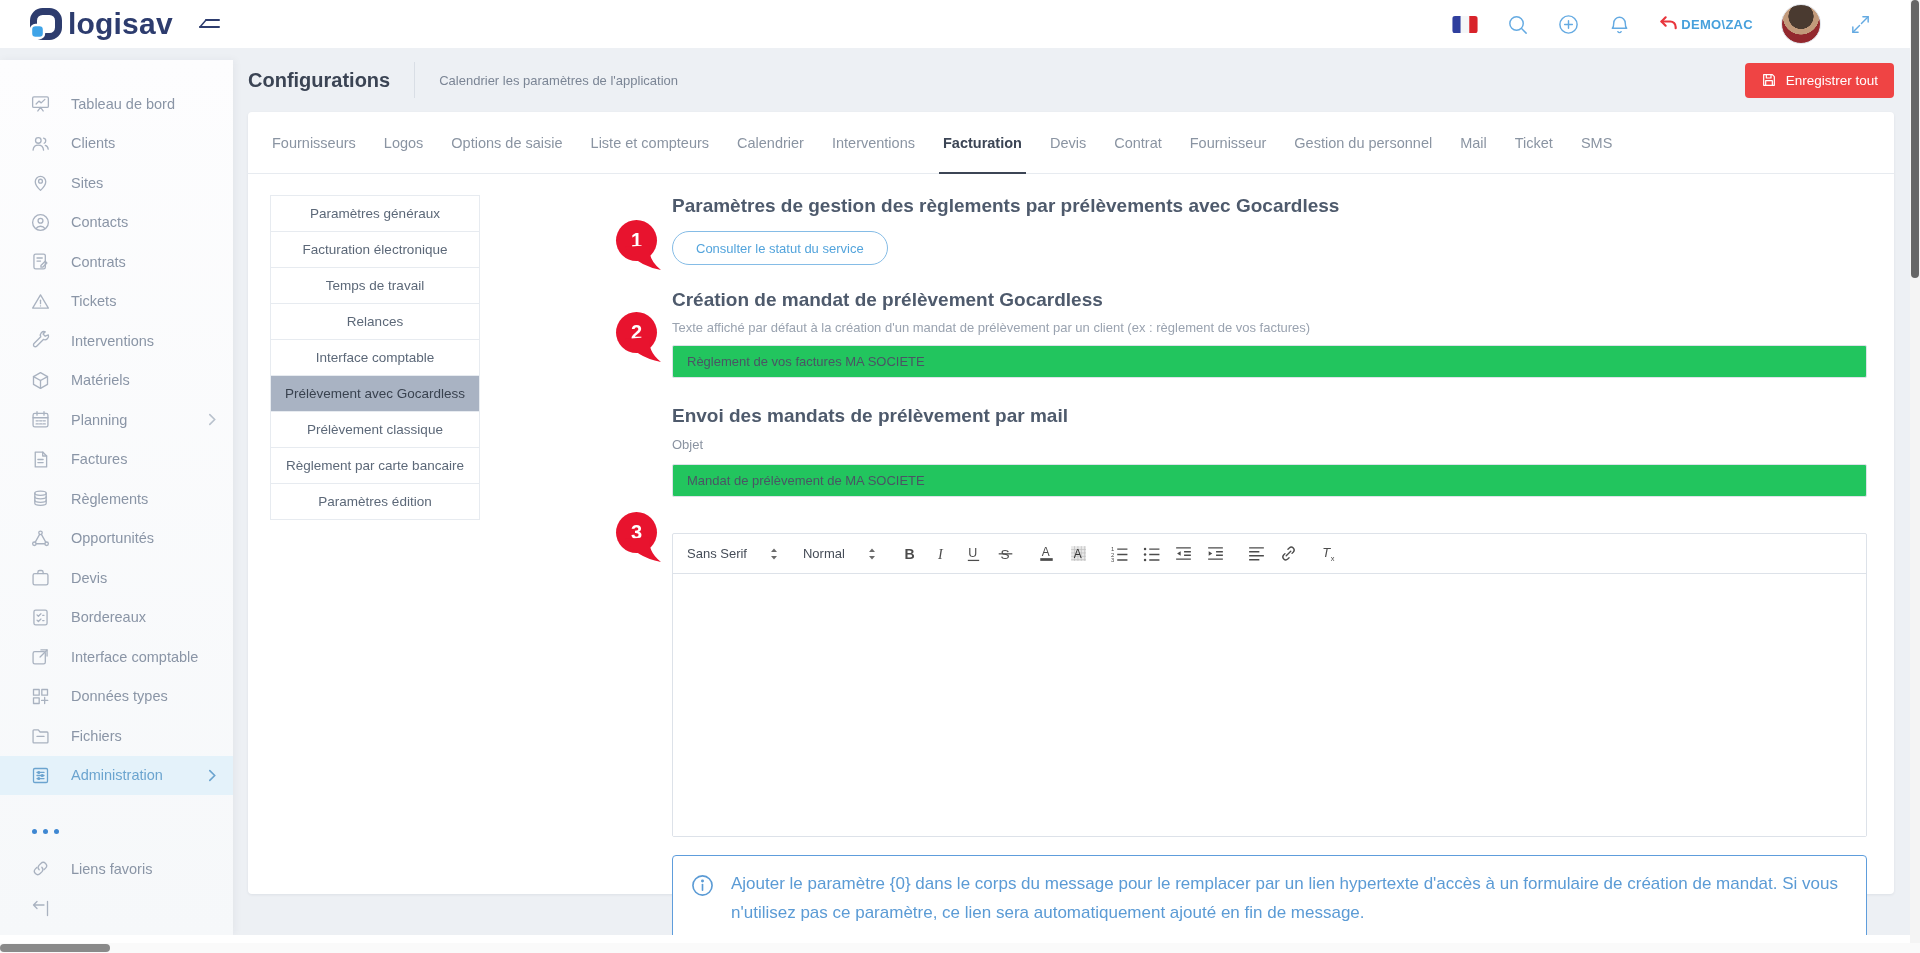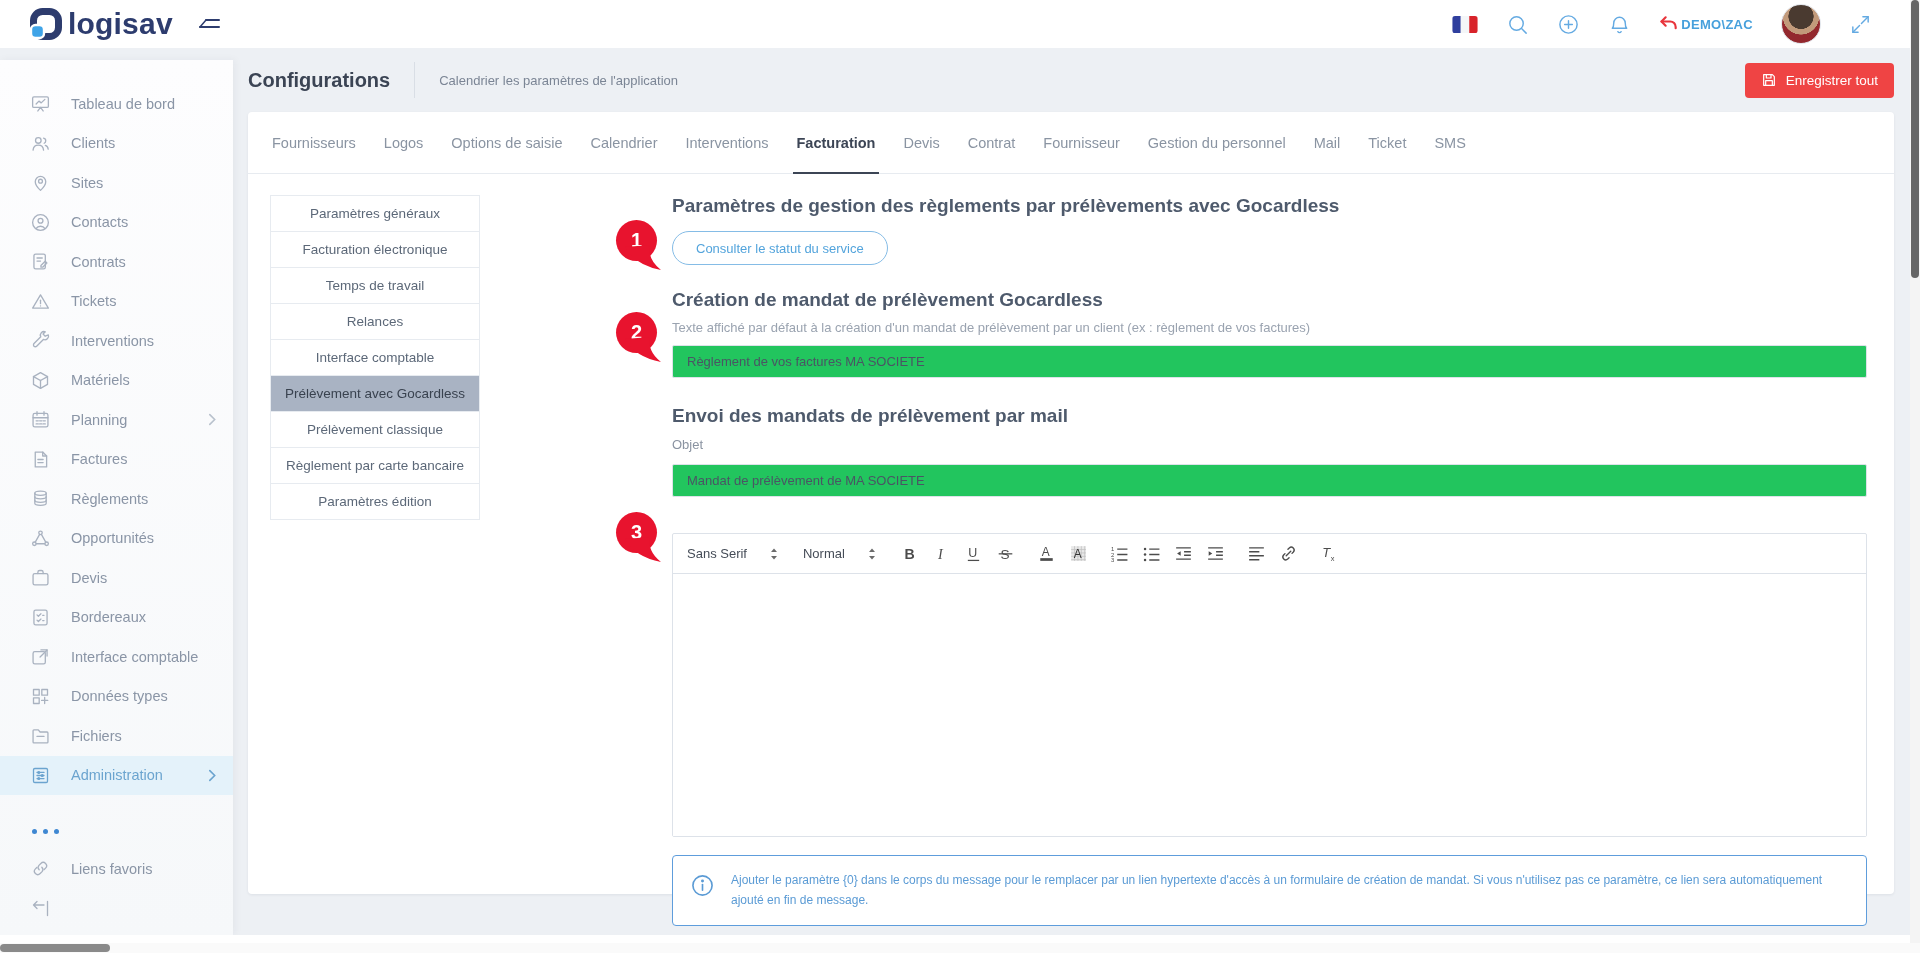--- a/index.html
+++ b/index.html
@@ -79,21 +79,21 @@
   .dd { display:flex; align-items:center; gap:22px; font-size:13px; color:#454c57; cursor:pointer; }
   .dd-arr { width:10px; height:14px; display:inline-block; }
   .dd-arr svg { width:100%; height:100%; }
   .tbtn { width:17px; height:17px; display:inline-block; cursor:pointer; }
   .tbtn svg { width:100%; height:100%; }
   .editor-body { height:262px; background:#fff; cursor:text; }
   
   .info { margin-top:18px; border:1px solid #5e9ddc; border-radius:4px; padding:14px 18px; display:flex; gap:17px; align-items:flex-start; background:#fff; }
   .info-icn { width:23px; height:23px; flex:0 0 auto; color:#5b9bd5; margin-top:4px; }
   .info-icn svg { width:100%; height:100%; }
-  .info-text { font-size:12px; color:#5b9bd5; line-height:1.7; }
+  .info-text { font-size:17px; color:#5b9bd5; line-height:1.7; }
   
   .badge { position:absolute; left:616px; width:41px; height:41px; background:#e8132e; border-radius:50%;
     color:#fff; font-weight:700; font-size:20px; display:flex; align-items:center; justify-content:center; z-index:40; }
   .badge .tail { position:absolute; left:7px; top:25px; width:40px; height:26px; }
   .b1 { top:220px; } .b2 { top:312px; } .b3 { top:512px; }
   
   .bottom-strip { position:absolute; left:0; bottom:0; width:1920px; height:18px; background:#fff; z-index:44; }
   .v-scroll { position:absolute; right:0; top:0; width:10px; height:953px; background:#f4f4f4; z-index:50; }
   .v-thumb { position:absolute; top:0; left:1px; width:8px; height:278px; background:#666; border-radius:4px; }
   .h-scroll { position:absolute; left:0; bottom:0; width:1920px; height:10px; background:#fafafa; z-index:50; }
@@ -348,20 +348,21 @@
       <span>Enregistrer tout</span>
     </button>
   </div>
 </div>
 
 <div class="card">
   <nav class="tabs" id="tabs">
       <div class="tab">Fournisseurs</div>
       <div class="tab">Logos</div>
       <div class="tab">Options de saisie</div>
+      <div class="tab">Liste et compteurs</div>
       <div class="tab">Calendrier</div>
       <div class="tab">Interventions</div>
       <div class="tab active">Facturation</div>
       <div class="tab">Devis</div>
       <div class="tab">Contrat</div>
       <div class="tab">Fournisseur</div>
       <div class="tab">Gestion du personnel</div>
       <div class="tab">Mail</div>
       <div class="tab">Ticket</div>
       <div class="tab">SMS</div>

